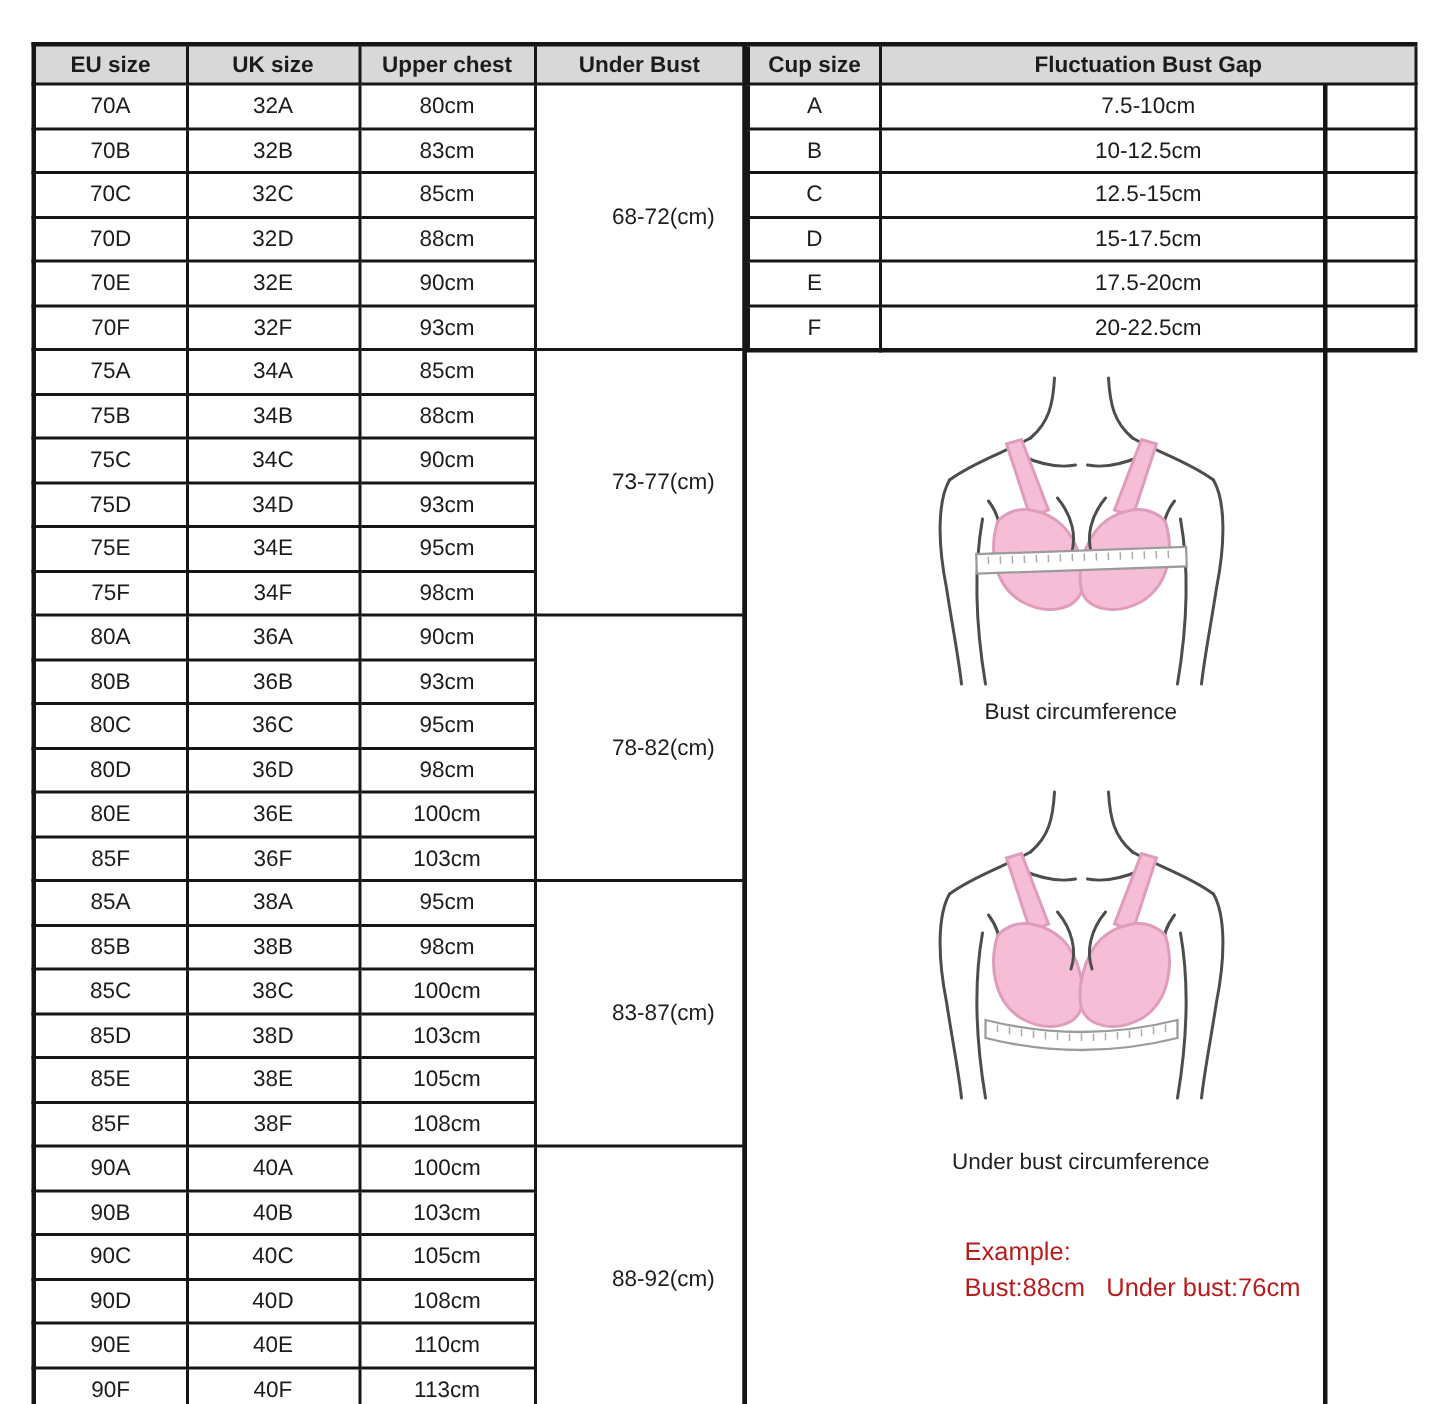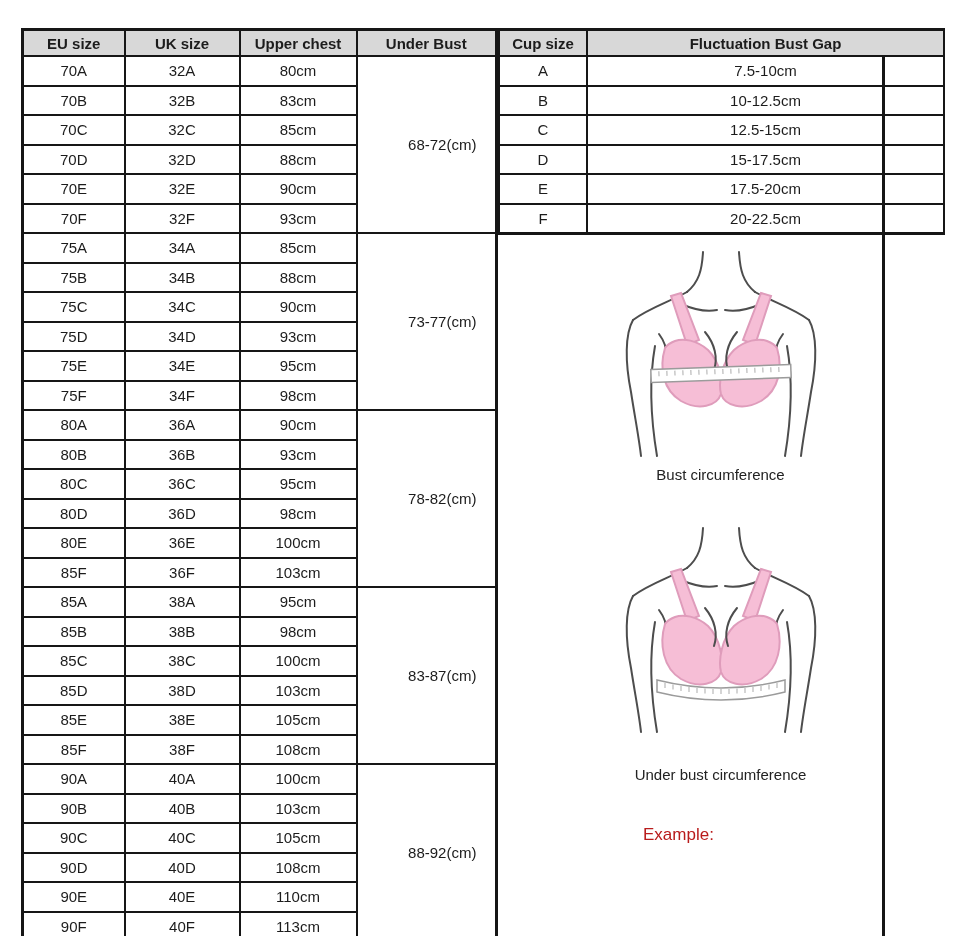--- a/index.html
+++ b/index.html
@@ -309,16 +309,17 @@
           <path d="M136,82 C126,94 123,108 127,120"></path>
         </g>
         <path d="M56,154 Q120,170 184,154 L184,166 Q120,182 56,166 Z" fill="#ffffff" stroke="#9b9b9b" stroke-width="1.5"></path>
         <path d="M64,157 v5 M72,158.5 v5 M80,160 v5 M88,161 v5 M96,162 v5 M104,162.5 v5 M112,163 v5 M120,163 v5 M128,163 v5 M136,162.5 v5 M144,162 v5 M152,161 v5 M160,160 v5 M168,158.5 v5 M176,157 v5" stroke="#ababab" stroke-width="1" fill="none"></path>
       </svg>
     </div>
     <div class="diagram-label" style="top:706px;margin-top:32px;">Under bust circumference</div>
 
     <div class="example">
       <div class="example-line">Example:</div>
+      <div class="example-line">Bust:88cm   Under bust:76cm</div>
     </div>
 
   </div>
 </div>
 
 </body></html>

